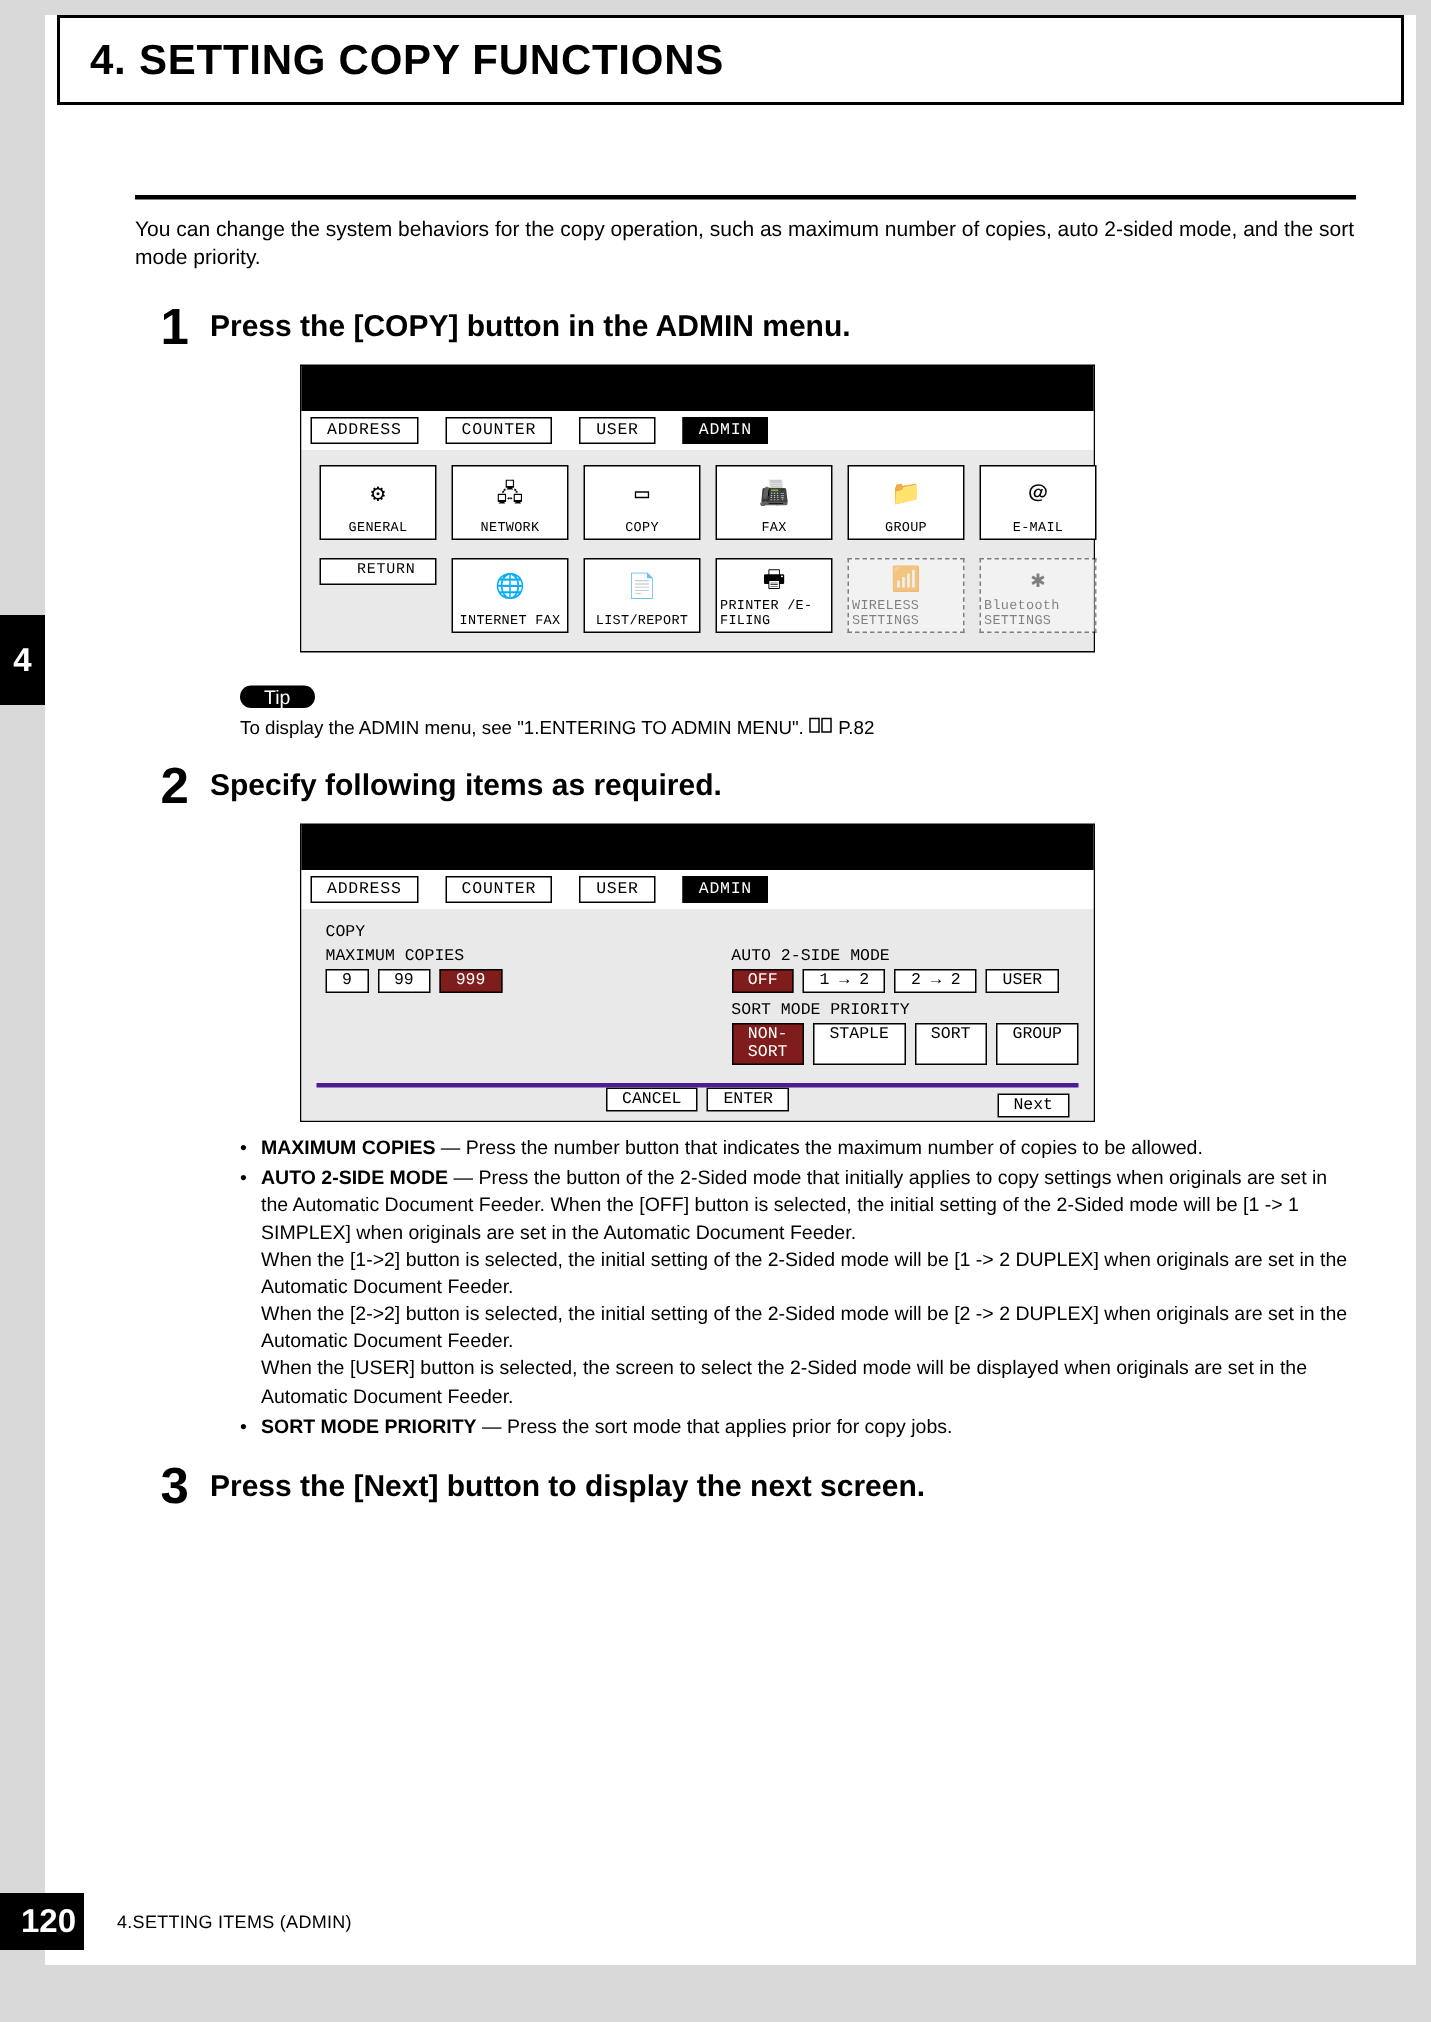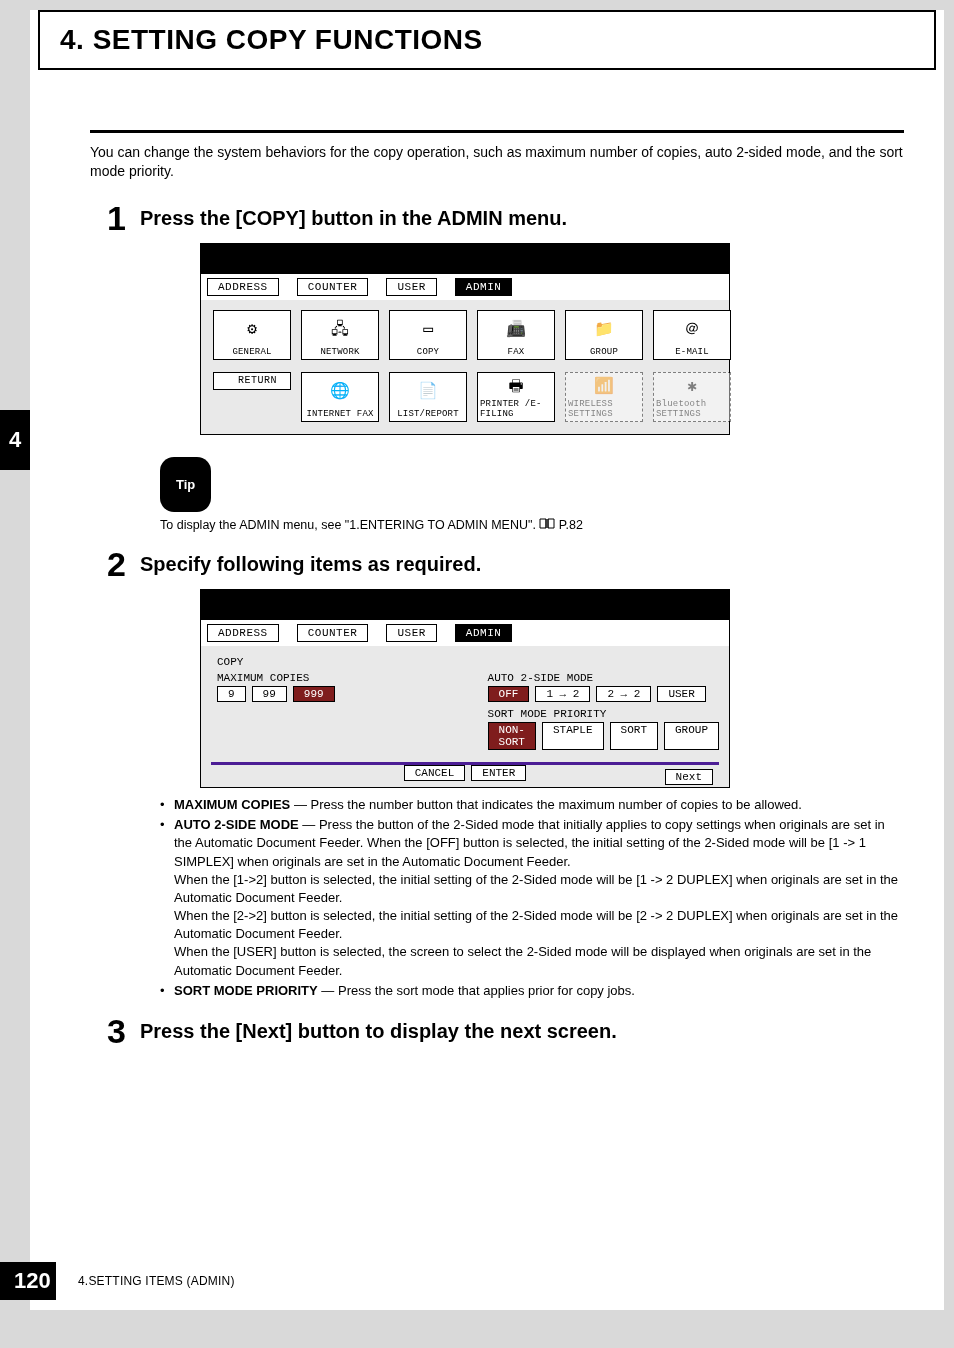--- a/index.html
+++ b/index.html
@@ -116,23 +116,23 @@
   .ss2-col { flex:1; }
   .ss2-footer {
     border-top:3px solid #4c1d95; margin-top:6px; padding-top:0;
     display:flex; gap:6px; justify-content:center; position:relative;
   }
   .ss2-next { position:absolute; right:6px; top:4px; }
   ul.bullets { list-style: none; margin: 4px 0 8px 20px; }
   ul.bullets > li { position:relative; padding-left:14px; font-size:13px; line-height:1.4; margin-bottom:2px; }
   ul.bullets > li::before { content:"•"; position:absolute; left:0; top:0; }
   .tip-pill {
-    background:#000; color:#fff; font-weight:bold;
+    background:#000; color:#fff; font-weight:normal;
     border-radius:14px; display:inline-block;
-    padding:20px 16px; font-size:13px;
+    padding:0 16px; font-size:13px;
     margin:14px 0 6px 20px;
   }
   .tip-text { font-size:12.5px; margin: 0 0 8px 20px; }
   .book-icon { display:inline-block; vertical-align:middle; }
   .side-tab {
     position:absolute; left:-30px; top:400px;
     background:#000; color:#fff; width:30px; height:60px;
     display:flex; align-items:center; justify-content:center;
     font-size:22px; font-weight:bold;
   }

